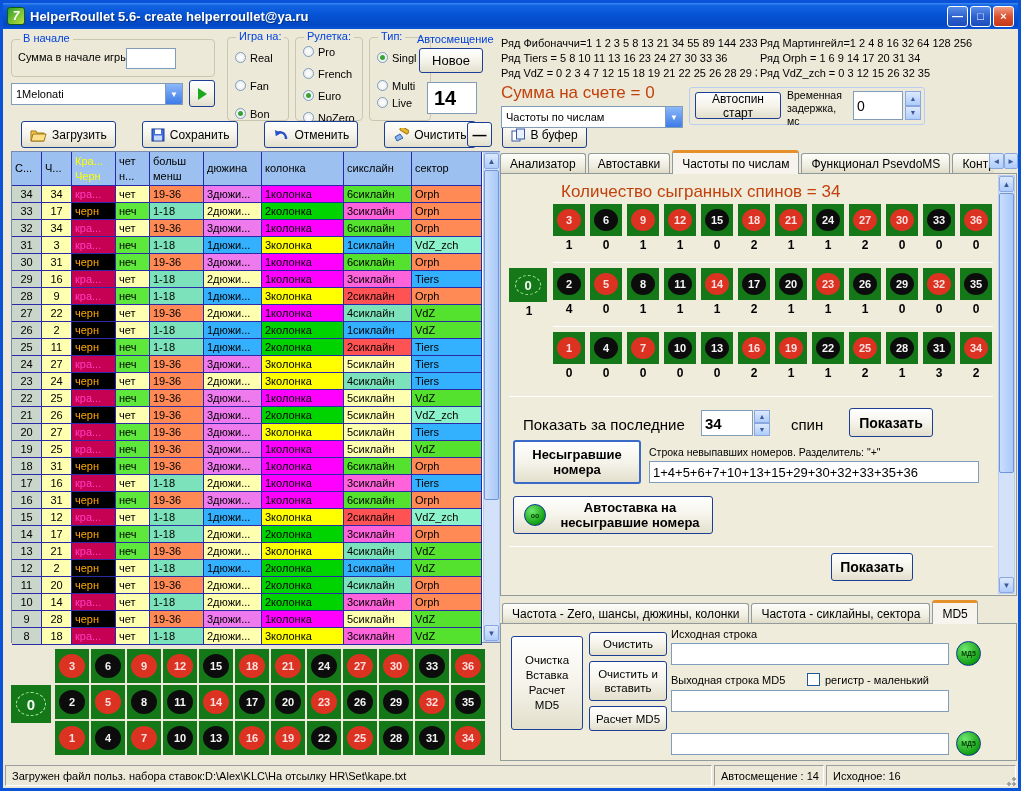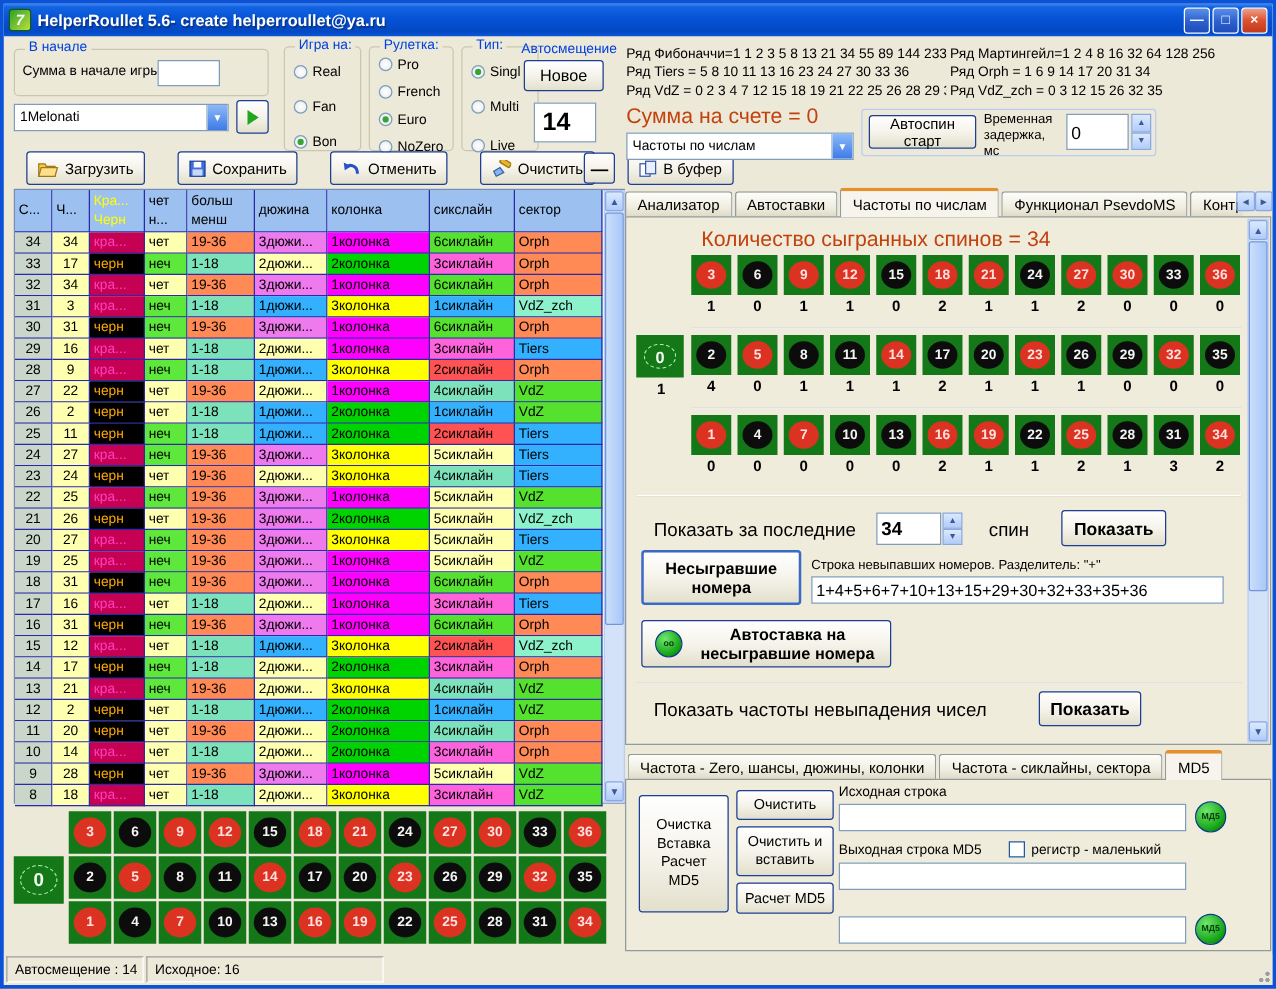--- a/index.html
+++ b/index.html
@@ -142,21 +142,21 @@
   <div class="gb" style="left:366px;top:34px;width:62px;height:84px;">
       <div class="gb-cap">Тип:</div>
       <div class="radio-row" style="margin-top: 11px;">
         <span class="radio checked"></span>
         <span class="radio-lab">Singl</span>
       </div>
       <div class="radio-row" style="margin-top: 11px;">
         <span class="radio"></span>
         <span class="radio-lab">Multi</span>
       </div>
-      <div class="radio-row" style="margin-top: 14px;">
+      <div class="radio-row" style="margin-top: 0;">
         <span class="radio"></span>
         <span class="radio-lab">Live</span>
       </div>
     </div>
 
   <div class="abs blue-label" style="left:414px;top:30px;">Автосмещение</div>
   <button class="xp-btn abs" style="left:416px;top:45px;width:64px;height:25px;font-size:13px;">Новое</button>
   <div class="field abs" style="left:424px;top:79px;width:50px;height:32px;display:flex;align-items:center;padding-left:6px;font-size:20px;font-weight:bold;">14</div>
 
   <div id="toolbar" class="abs" style="left:18px;top:118px;height:27px;display:flex;gap:26px;">
@@ -969,21 +969,20 @@
     <button class="xp-btn abs bold" style="left:12px;top:266px;width:128px;height:44px;font-size:13px;line-height:15px;border-width:2px;border-color:#3A6AC8;">Несыгравшие номера</button>
     <div class="abs" style="left:148px;top:272px;font-size:10.5px;">Строка невыпавших номеров. Разделитель: "+"</div>
     <input class="field abs" style="left: 148px; top: 287px; width: 330px; height: 22px; font-size: 13px;" value="1+4+5+6+7+10+13+15+29+30+32+33+35+36">
 
     <button class="xp-btn abs bold" style="left:12px;top:322px;width:200px;height:38px;font-size:13px;line-height:15px;justify-content:flex-start;">
       <span class="md5-ic" style="width:22px;height:22px;margin:0 6px;flex:0 0 22px;">оо</span>
       <span style="flex:1;text-align:center;">Автоставка на несыгравшие номера</span>
     </button>
 
     <div class="sep" style="left:8px;top:372px;width:484px;"></div>
-    <div class="abs" style="left:22px;top:386px;font-size:15px;">Показать частоты невыпадения чисел</div>
     <button class="xp-btn abs bold" style="left:330px;top:379px;width:82px;height:28px;font-size:14px;">Показать</button>
 
     <div class="vscroll" style="left:497px;top:1px;height:419px;">
       <div class="sarrow" style="top:0;">▲</div>
       <div class="sthumb" style="top:17px;height:280px;"></div>
       <div class="sarrow" style="bottom:0;">▼</div>
     </div>
   </div>
 
   <div id="tabsBottom" class="abs" style="left:499px;top:597px;width:516px;height:24px;white-space:nowrap;overflow:hidden;"><div class="tab">Частота - Zero, шансы, дюжины, колонки</div><div class="tab">Частота - сиклайны, сектора</div><div class="tab active">MD5</div></div>
@@ -1001,18 +1000,19 @@
     <div class="abs" style="left:170px;top:50px;font-size:11px;">Выходная строка MD5</div>
     <span class="checkbox abs" style="left:306px;top:49px;"></span>
     <div class="abs" style="left:324px;top:50px;font-size:11px;">регистр  - маленький</div>
     <input class="field abs" style="left: 170px; top: 66px; width: 278px; height: 22px;" value="">
 
     <input class="field abs" style="left: 170px; top: 109px; width: 278px; height: 22px;" value="">
     <div class="md5-ic abs" style="left:455px;top:107px;">МД5</div>
   </div>
 
   <div class="statusbar">
+    <div class="scell" style="flex:1;">Загружен файл польз. набора ставок:D:\Alex\KLC\На отсылку HR\Set\kape.txt</div>
     <div class="scell" style="width:110px;">Автосмещение : 14</div>
     <div class="scell" style="width:190px;">Исходное: 16</div>
     <div class="grip"></div>
   </div>
 
 </div>
 
 </body></html>

